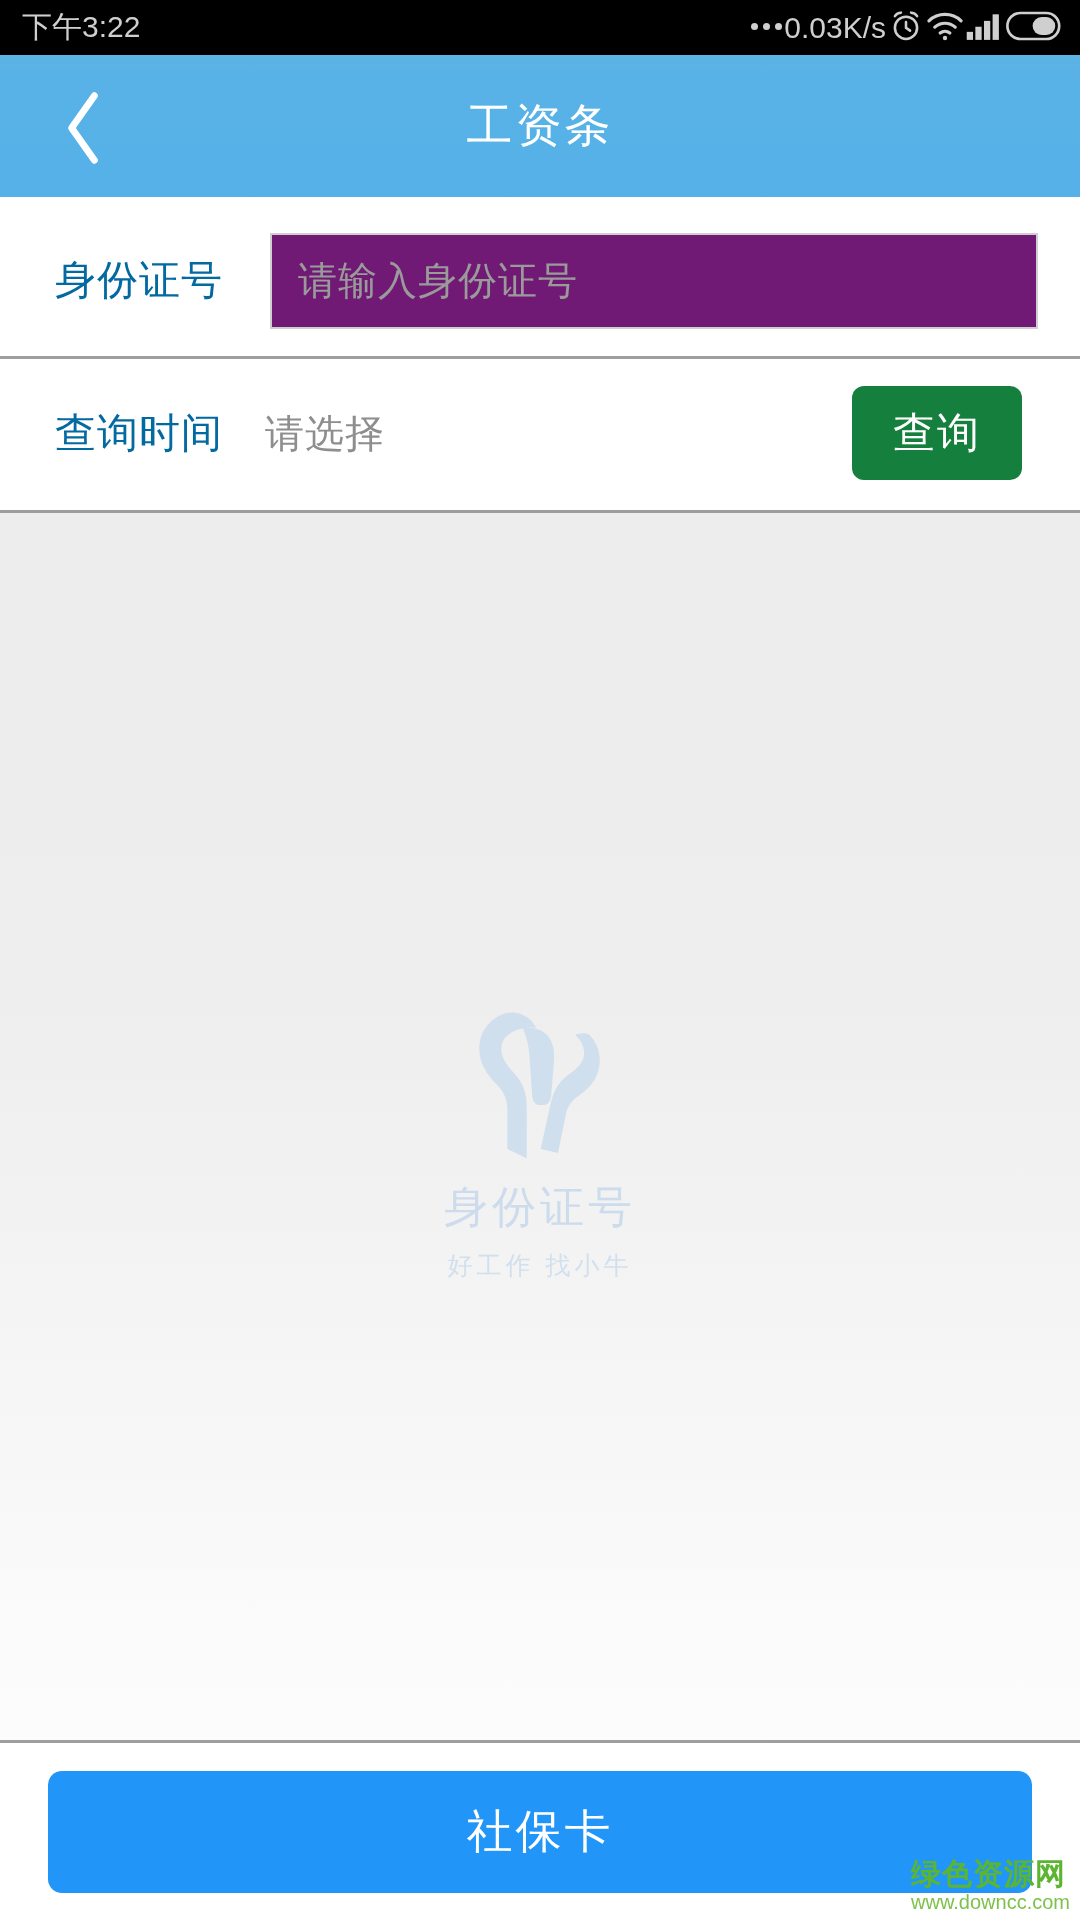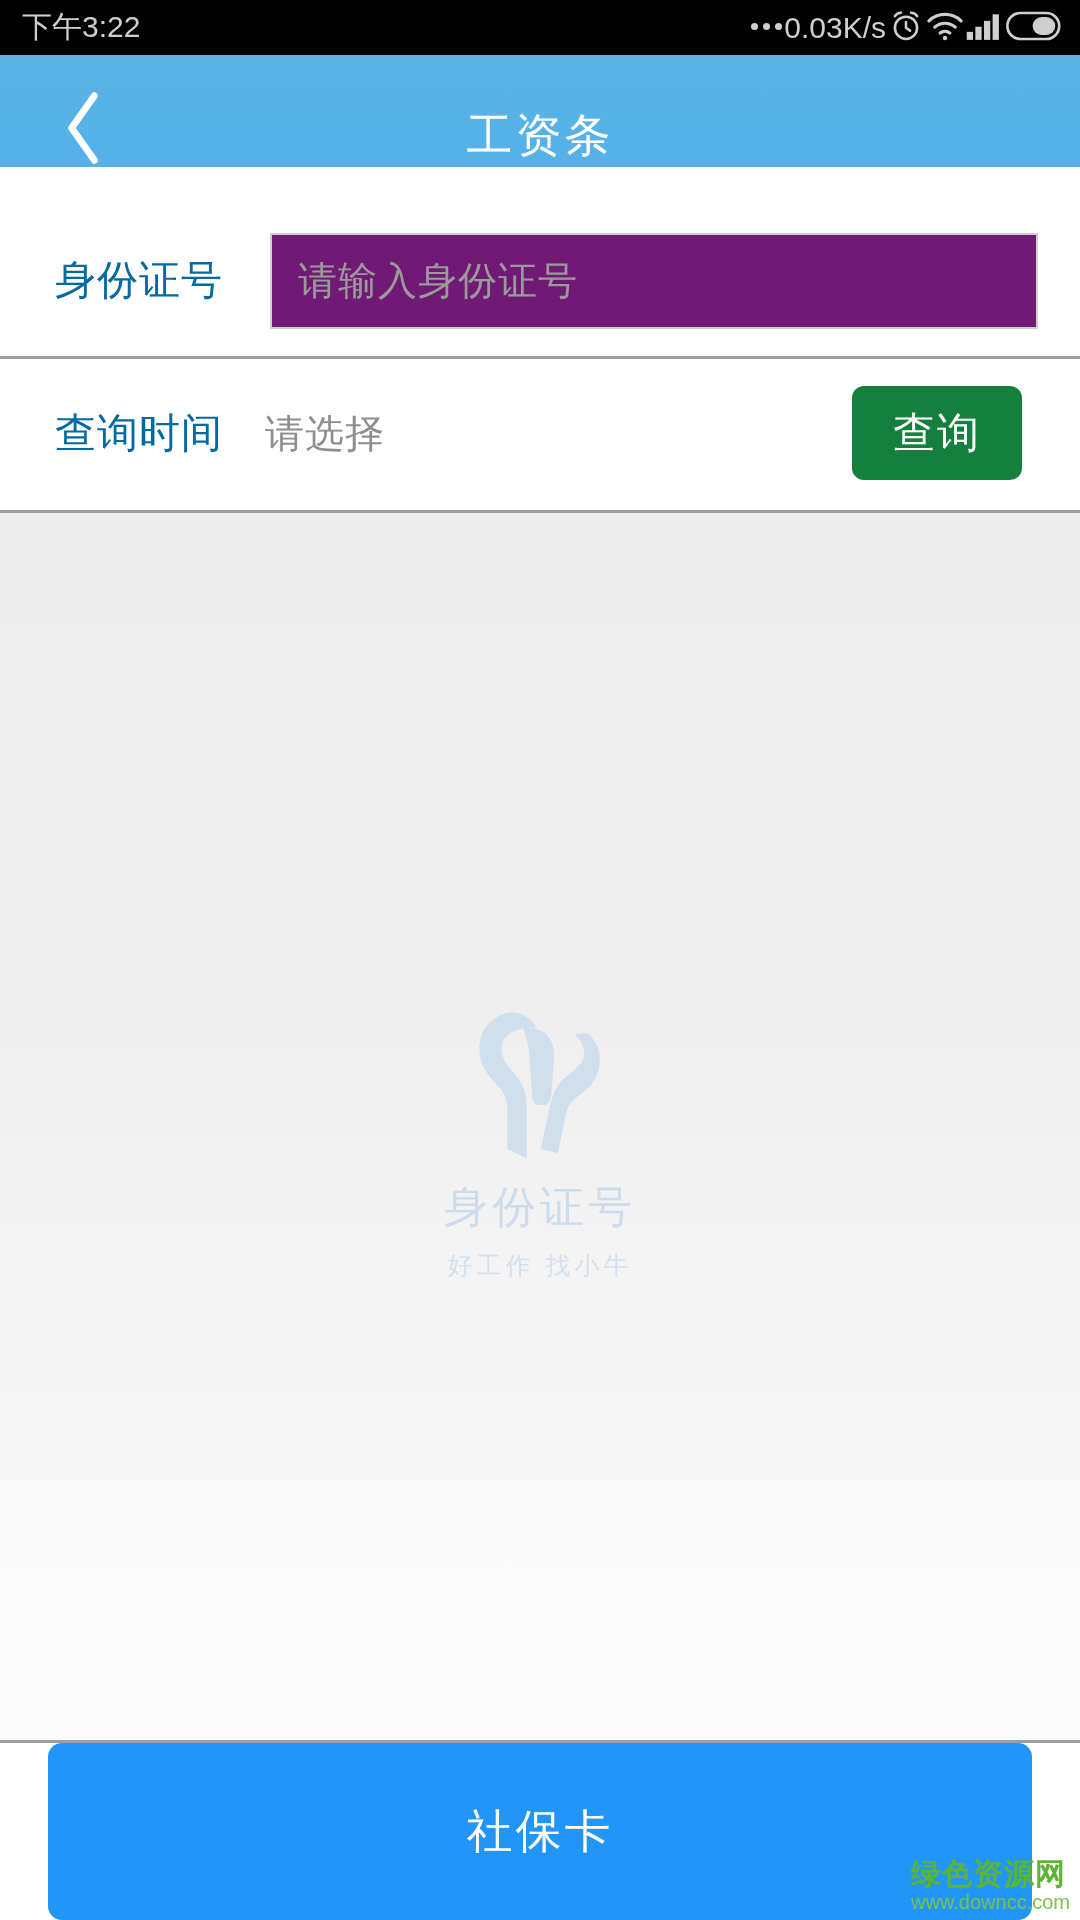--- a/index.html
+++ b/index.html
@@ -19,23 +19,23 @@
   }
   .status-time { font-size:30px; letter-spacing:0px; color:#cfcfcf; }
   .status-right { display:flex; align-items:center; gap:2px; }
   .status-dots { display:flex; align-items:flex-end; gap:5px; padding-bottom:3px; }
   .status-dots i { width:7px; height:7px; border-radius:50%; background:#cfcfcf; display:block; }
   .status-speed { font-size:30px; color:#cfcfcf; }
   .ic { display:block; }
 
   
   .titlebar {
-    position:absolute; top:55px; left:0; width:1080px; height:112px;
+    position:absolute; top:55px; left:0; width:1080px; height:142px;
     background:linear-gradient(180deg,#5cb3e4 0%,#58b2e7 18%,#55b1e8 100%);
-    display:flex; align-items:flex-end; justify-content:center;
+    display:flex; align-items:center; justify-content:center;
   }
   .back-btn {
     position:absolute; left:28px; top:0; height:150px; width:110px;
     display:flex; align-items:center; justify-content:center;
   }
   .chev { display:block; }
   .title-text {
     color:#ffffff; font-size:46px; letter-spacing:3px; font-weight:400;
   }
 
@@ -93,21 +93,21 @@
     margin-top:12px; font-size:25px; color:#d2e0ee; letter-spacing:4px;
   }
 
   
   .bottom-divider {
     position:absolute; top:1740px; left:0; width:1080px; height:3px;
     background:#9e9e9e;
   }
   .bottombar {
     position:absolute; top:1743px; left:0; width:1080px; height:177px;
-    background:#ffffff; display:flex; padding:0 48px; gap:77px;flex-direction:column;
+    background:#ffffff; display:flex; align-items:center; padding:0 48px; gap:77px;
   }
   .bbtn {
     flex:1; height:122px; border:none; border-radius:14px;
     background:#2196f8; color:#ffffff; font-size:46px; letter-spacing:3px;
     display:flex; align-items:center; justify-content:center;
     font-family:"Liberation Sans","DejaVu Sans",sans-serif;
   }
 
   
   .site-wm {

